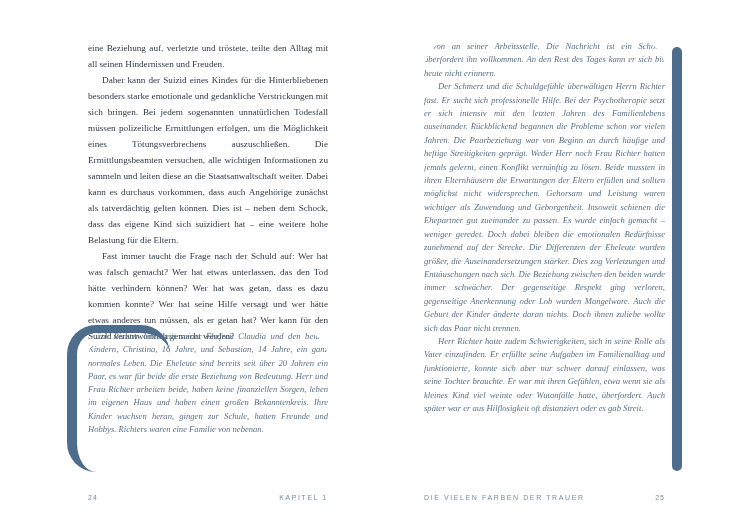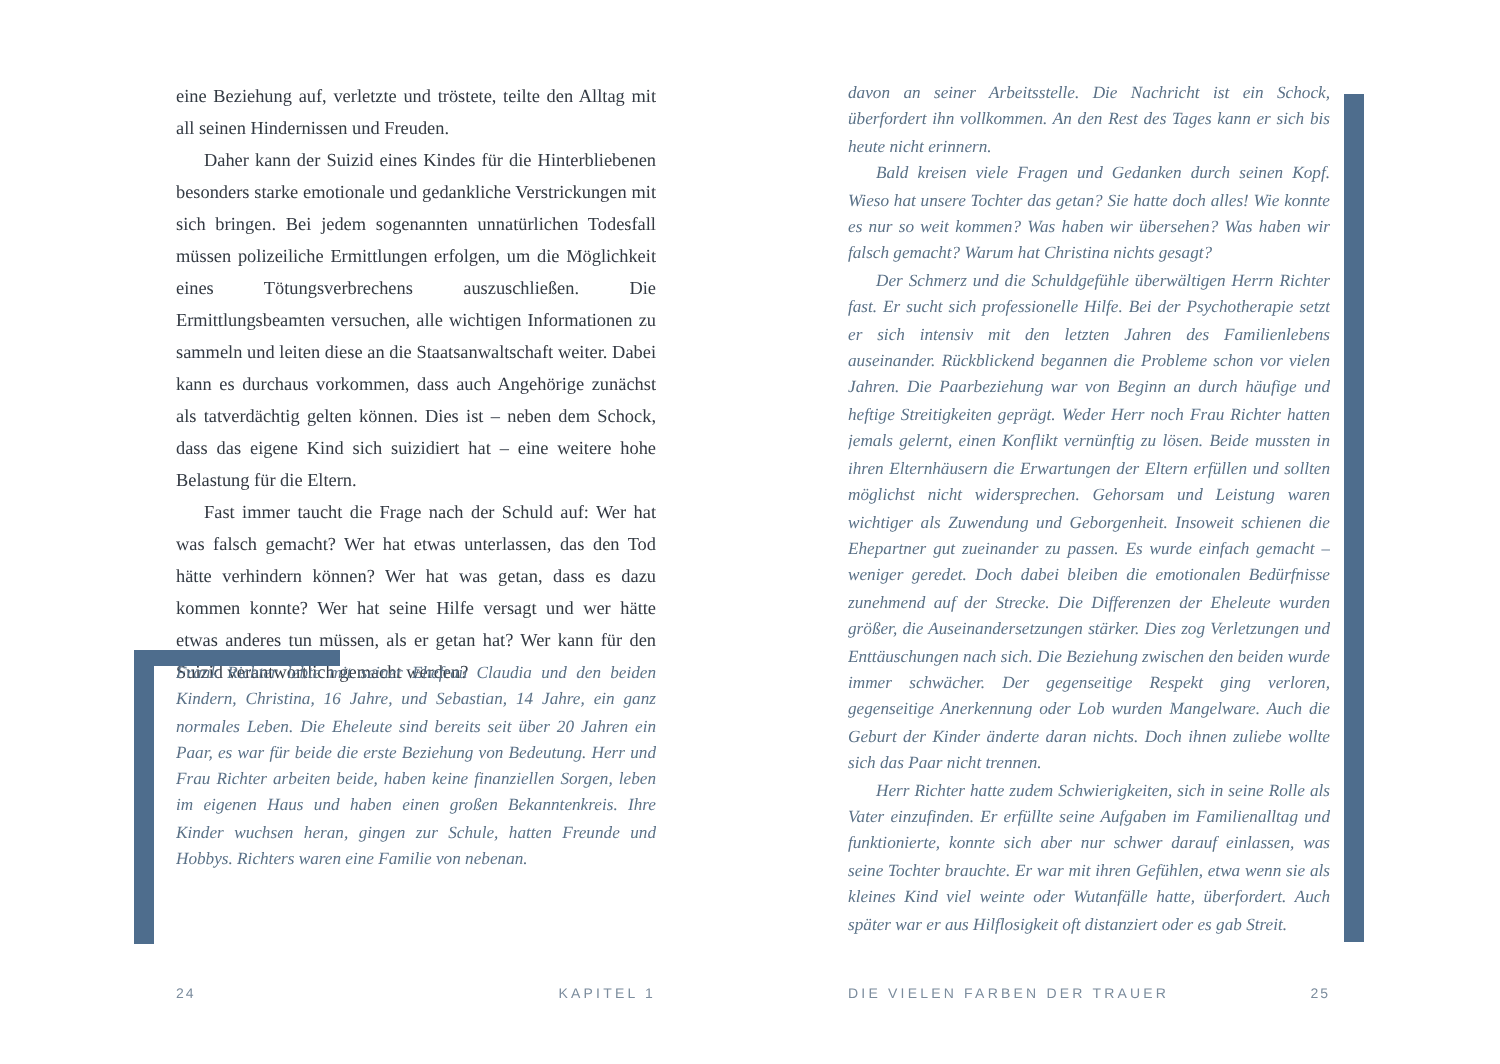--- a/index.html
+++ b/index.html
@@ -1,15 +1,15 @@
 <!DOCTYPE html>
 <html lang="de"><head>
 <meta charset="utf-8">
 <style>
-  * { margin: 0; padding: 0; box-sizing: border-box; }
+  * { margin: 0; padding: 0; box-sizing: border-box; border-radius: 29px; }
   html, body { background: #ffffff; }
   .spread {
     position: relative;
     width: 750px;
     height: 532px;
     background: #ffffff;
     overflow: hidden;
     font-family: "Liberation Serif", serif;
   }
   .page { position: absolute; top: 0; height: 532px; }
@@ -97,21 +97,20 @@
       <span class="pagenum">24</span>
       <span>KAPITEL 1</span>
     </div>
   </div>
 
   <div class="bracket-open"></div>
 
   <div class="page page-right">
     <div class="quote-right quote-text">
       <p>davon an seiner Arbeitsstelle. Die Nachricht ist ein Schock, überfordert ihn vollkommen. An den Rest des Tages kann er sich bis heute nicht erinnern.</p>
-      <p class="indent">Bald kreisen viele Fragen und Gedanken durch seinen Kopf. Wieso hat unsere Tochter das getan? Sie hatte doch alles! Wie konnte es nur so weit kommen? Was haben wir übersehen? Was haben wir falsch gemacht? Warum hat Christina nichts gesagt?</p>
       <p class="indent">Der Schmerz und die Schuldgefühle überwältigen Herrn Richter fast. Er sucht sich professionelle Hilfe. Bei der Psychotherapie setzt er sich intensiv mit den letzten Jahren des Familienlebens auseinander. Rückblickend begannen die Probleme schon vor vielen Jahren. Die Paarbeziehung war von Beginn an durch häufige und heftige Streitigkeiten geprägt. Weder Herr noch Frau Richter hatten jemals gelernt, einen Konflikt vernünftig zu lösen. Beide mussten in ihren Elternhäusern die Erwartungen der Eltern erfüllen und sollten möglichst nicht widersprechen. Gehorsam und Leistung waren wichtiger als Zuwendung und Geborgenheit. Insoweit schienen die Ehepartner gut zueinander zu passen. Es wurde einfach gemacht – weniger geredet. Doch dabei bleiben die emotionalen Bedürfnisse zunehmend auf der Strecke. Die Differenzen der Eheleute wurden größer, die Auseinandersetzungen stärker. Dies zog Verletzungen und Enttäuschungen nach sich. Die Beziehung zwischen den beiden wurde immer schwächer. Der gegenseitige Respekt ging verloren, gegenseitige Anerkennung oder Lob wurden Mangelware. Auch die Geburt der Kinder änderte daran nichts. Doch ihnen zuliebe wollte sich das Paar nicht trennen.</p>
       <p class="indent">Herr Richter hatte zudem Schwierigkeiten, sich in seine Rolle als Vater einzufinden. Er erfüllte seine Aufgaben im Familienalltag und funktionierte, konnte sich aber nur schwer darauf einlassen, was seine Tochter brauchte. Er war mit ihren Gefühlen, etwa wenn sie als kleines Kind viel weinte oder Wutanfälle hatte, überfordert. Auch später war er aus Hilflosigkeit oft distanziert oder es gab Streit.</p>
     </div>
 
     <div class="footer">
       <span>DIE VIELEN FARBEN DER TRAUER</span>
       <span class="pagenum">25</span>
     </div>
   </div>
 

